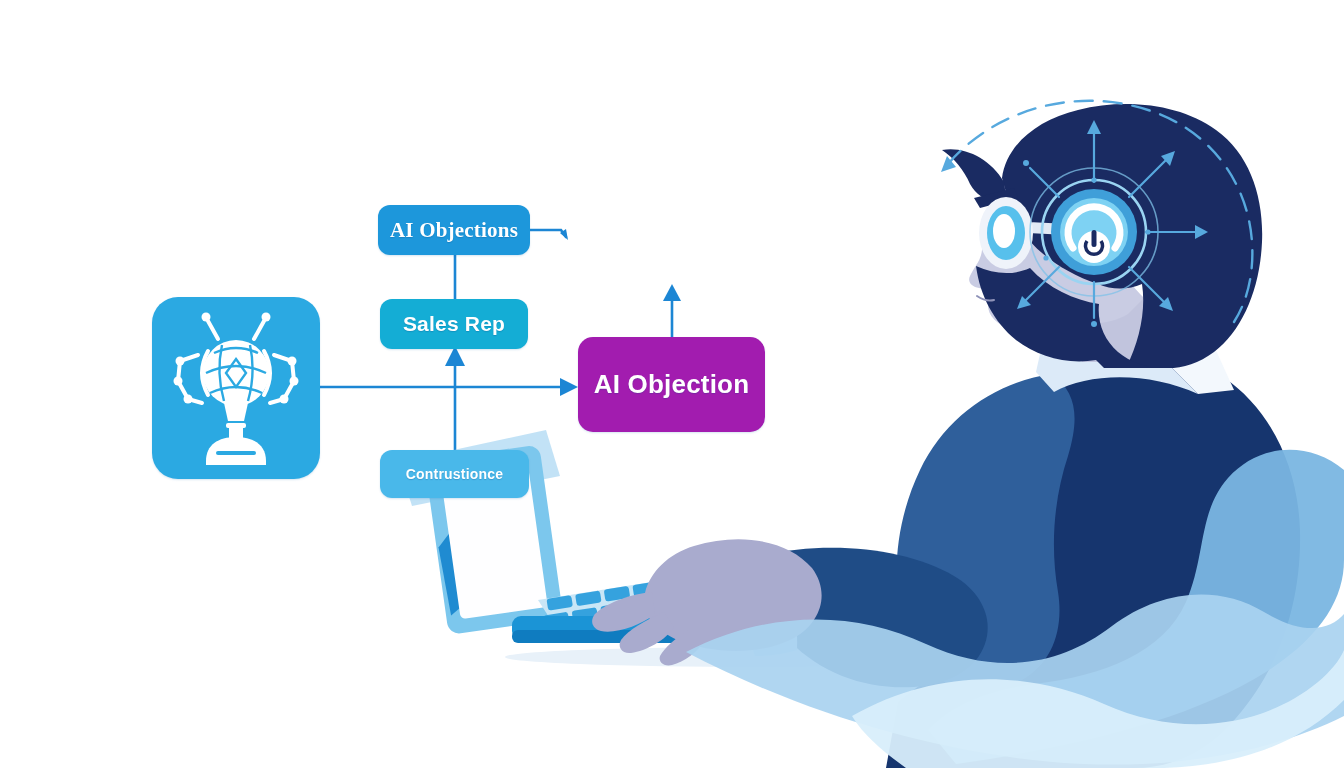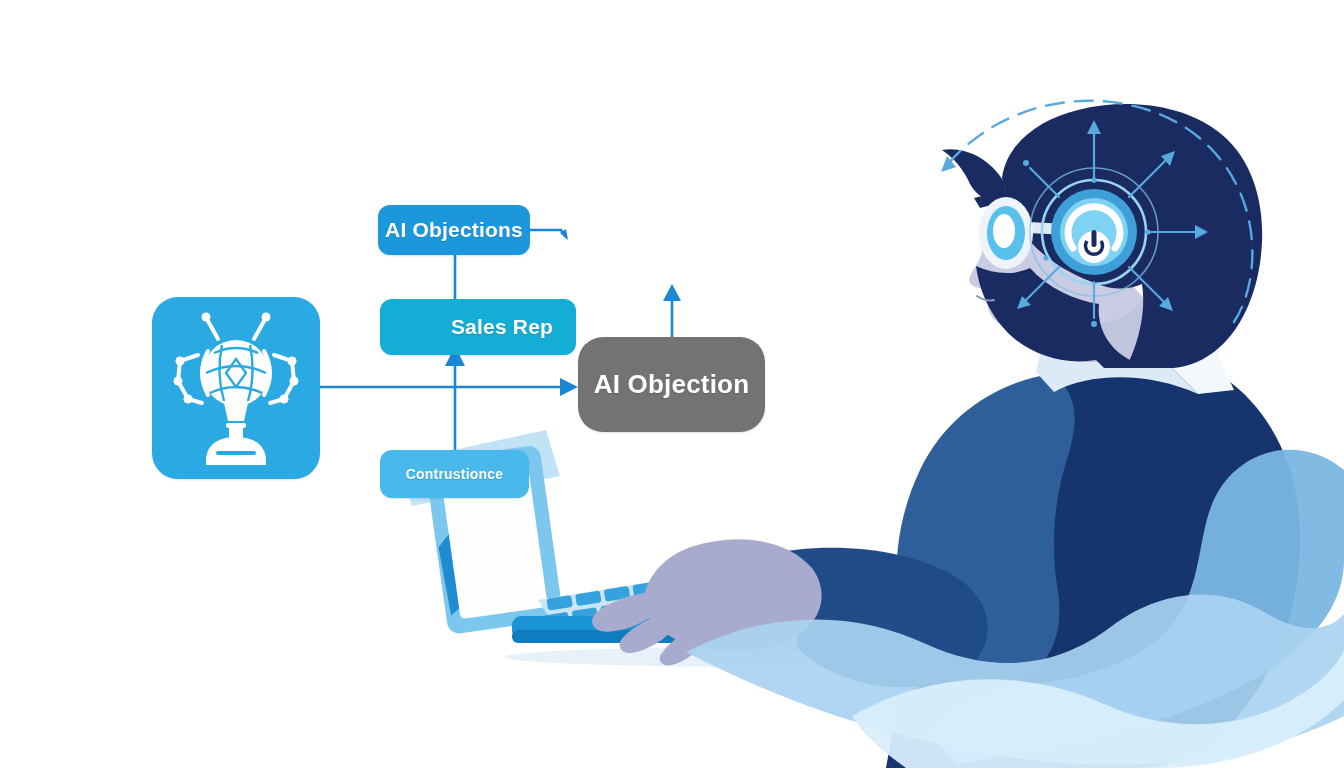--- a/index.html
+++ b/index.html
@@ -8,21 +8,21 @@
     overflow:hidden;font-family:"Liberation Sans",sans-serif;
   }
   .scene{position:absolute;left:0;top:0;width:1344px;height:768px;}
   .node{
     position:absolute;display:flex;align-items:center;justify-content:center;
     color:#ffffff;font-weight:bold;letter-spacing:.2px;
     text-shadow:0 1px 1px rgba(10,70,130,.25);
     box-shadow:0 1px 2px rgba(30,110,180,.18);
   }
   .node-top{left:378px;top:205px;width:152px;height:50px;border-radius:12px;font-size:21px;}
-  .node-mid{left:380px;top:299px;width:148px;height:56px;border-radius:12px;font-size:21px;padding-left:48px;}
+  .node-mid{left:380px;top:299px;width:148px;height:50px;border-radius:12px;font-size:21px;}
   .node-bot{left:380px;top:450px;width:149px;height:48px;border-radius:12px;font-size:14px;}
   .node-main{left:578px;top:337px;width:187px;height:95px;border-radius:15px;font-size:26px;}
   .icon-box{
     position:absolute;left:152px;top:297px;width:168px;height:182px;border-radius:26px;
     display:flex;align-items:center;justify-content:center;
     box-shadow:0 1px 2px rgba(30,110,180,.18);
   }
 </style>
 </head>
 <body>
@@ -214,29 +214,29 @@
         <circle cx="28" cy="64" r="4.5"></circle>
           <circle cx="26" cy="84" r="4.5"></circle>
           <circle cx="36" cy="102" r="4.5"></circle>
         <circle cx="140" cy="64" r="4.5"></circle>
           <circle cx="142" cy="84" r="4.5"></circle>
           <circle cx="132" cy="102" r="4.5"></circle>
       </g>
     </svg>
   </div>
 
-  <div class="node node-top" style="background-color: rgb(29, 151, 219);">
+  <div class="node node-top" style="background-color: rgb(29, 151, 219); font-family: Liberation Serif, serif;">
     <span>AI Objections</span>
   </div>
 
   <div class="node node-mid" style="background-color: rgb(20, 173, 213);">
     <span>Sales Rep</span>
   </div>
 
   <div class="node node-bot" style="background-color: rgb(73, 184, 234);">
     <span>Contrustionce</span>
   </div>
 
-  <div class="node node-main" style="background-color: #737373; border-radius: 25px;">
+  <div class="node node-main" style="background-color: #a21caf;">
     <span>AI Objection</span>
   </div>
 
 </div>
 
 </body></html>

